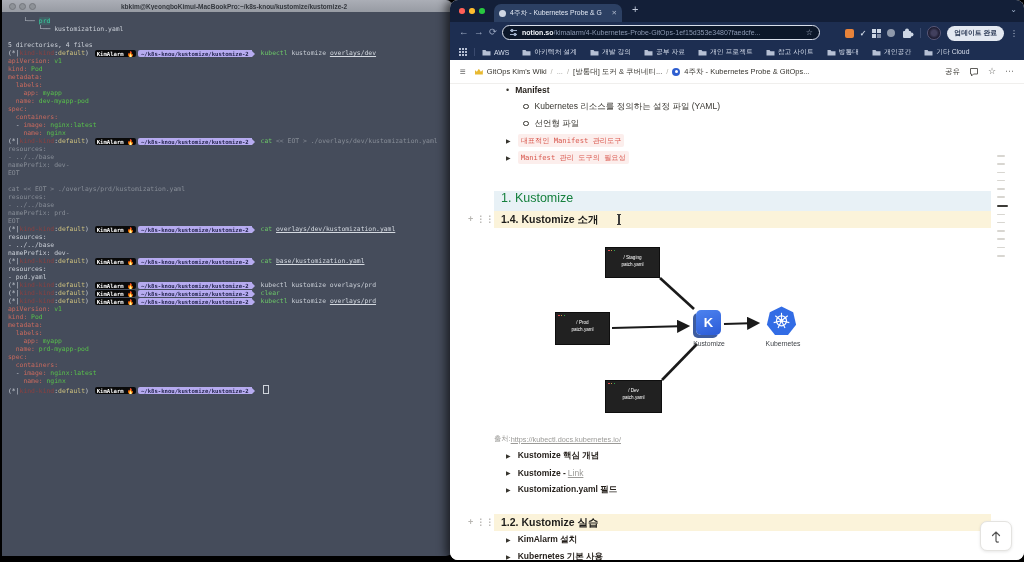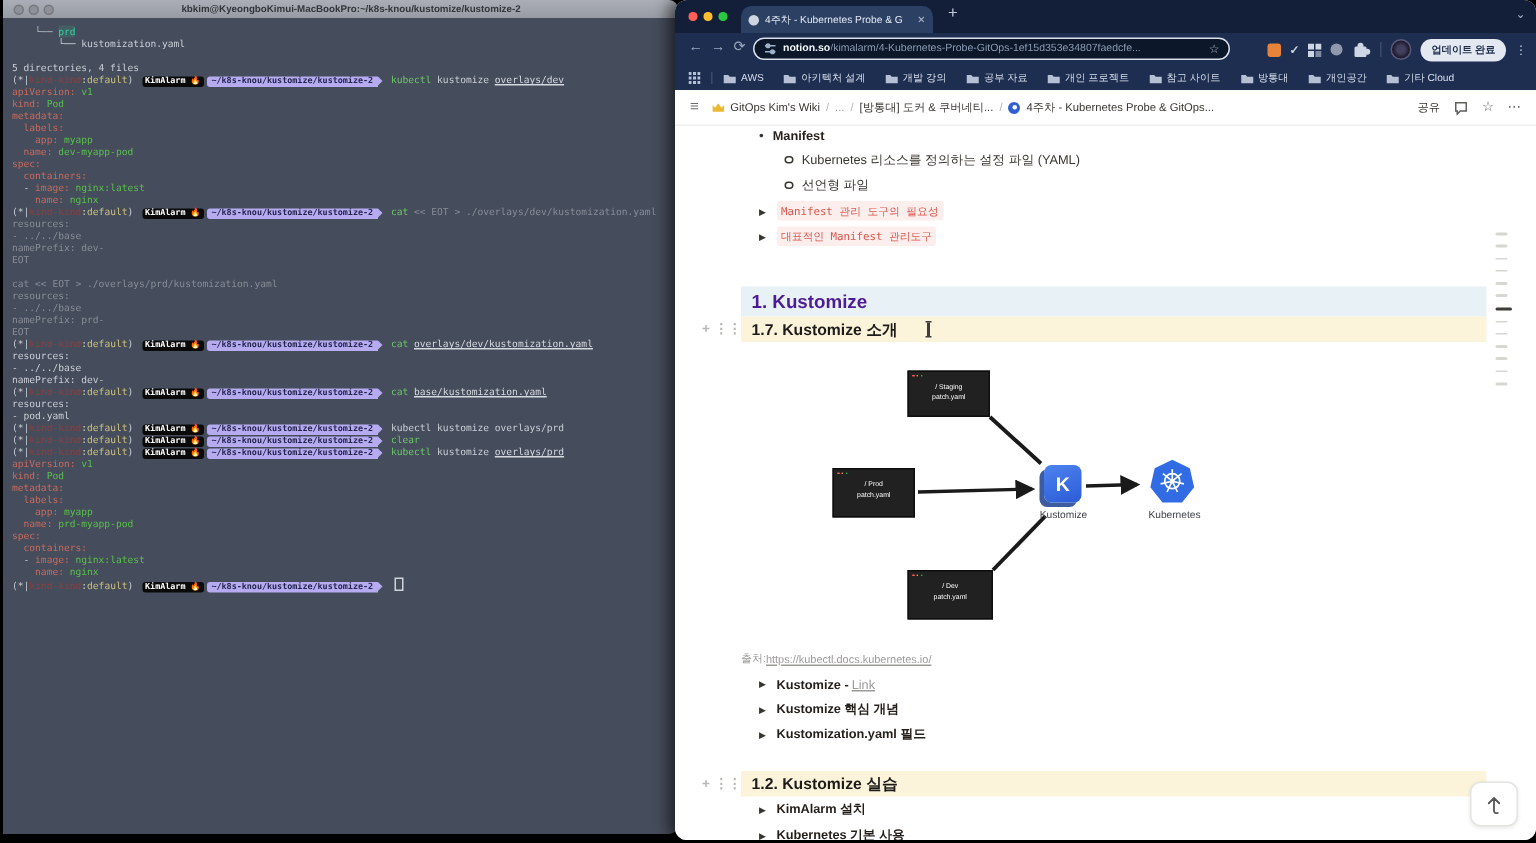--- a/index.html
+++ b/index.html
@@ -61,21 +61,21 @@
   .n-ic{color:#5f5e5b;font-size:9px;line-height:1}
   .n-content{position:absolute;left:44px;top:21px;width:497px}
   .blk-row{display:flex;height:17px;align-items:center;font-size:8.5px;color:#37352f}
   .b1dot{color:#37352f;font-size:9px;margin:0 6px 0 12px}
   .b1text{font-weight:bold;color:#241f1a}
   .b2circ{width:3.5px;height:3.5px;border:1px solid #37352f;border-radius:50%;margin:0 6px 0 29px;flex:none}
   .tg-arrow{color:#37352f;font-size:6px;margin:0 7px 0 12px;flex:none}
   .code-red{font-family:"DejaVu Sans Mono",monospace;font-size:7.2px;color:#d8574d;background:#fceeec;padding:1.5px 3px;border-radius:2px}
   .tg-bold{font-weight:bold;color:#241f1a}
   .tg-link{color:#9b9a97;text-decoration:underline;margin-left:2px}
-  .blk-h2{margin-top:25px;height:20px;background:#e8f1f6;display:flex;align-items:center;padding:0 7px;font-size:12.5px;font-weight:bold;color:#4c1d95;box-sizing:border-box}
+  .blk-h2{margin-top:25px;height:20px;background:#e8f1f6;display:flex;align-items:flex-start;padding:0 7px;font-size:12.5px;font-weight:normal;color:#15803d;box-sizing:border-box}
   .blk-h3{height:17px;background:#fbf3da;display:flex;align-items:center;padding:0 7px;font-size:10.5px;font-weight:bold;color:#1d1c1a;box-sizing:border-box;position:relative}
   .h3-ctl{position:absolute;left:-26px;top:3px;color:#b8b6b2;font-size:9px;display:flex;gap:3px}
   .ibeam{position:relative;width:1.2px;height:9px;background:#3d3d3d;margin-left:20px}
   .ibeam::before,.ibeam::after{content:'';position:absolute;left:-1.5px;width:4.2px;height:1px;background:#3d3d3d}
   .ibeam::before{top:-1px}.ibeam::after{bottom:-1px}
   .blk-diagram{position:relative;height:197px}
   .dg{position:absolute;left:51px;top:0;width:330px;height:197px}
   .dbox{position:absolute;background:#212121;border:1px solid #0e0e0e;color:#fff;text-align:center;font-size:4.6px;line-height:1.6;box-sizing:border-box;padding-top:6px}
   .ddots{position:absolute;top:1.5px;left:2px;display:flex;gap:1.2px}
   .ddot{width:1.6px;height:1.6px;border-radius:50%}
@@ -314,35 +314,35 @@
         <div class="blk-row">
           <span class="b2circ"></span>
           <span>Kubernetes 리소스를 정의하는 설정 파일 (YAML)</span>
         </div>
         <div class="blk-row">
           <span class="b2circ"></span>
           <span>선언형 파일</span>
         </div>
         <div class="blk-row">
           <span class="tg-arrow">▶</span>
+          <span class="code-red">대표적인 Manifest 관리도구</span>
+        </div>
+        <div class="blk-row">
+          <span class="tg-arrow">▶</span>
           <span class="code-red">Manifest 관리 도구의 필요성</span>
-        </div>
-        <div class="blk-row">
-          <span class="tg-arrow">▶</span>
-          <span class="code-red">대표적인 Manifest 관리도구</span>
         </div>
         <div class="blk-h2">
           <span>1. Kustomize</span>
         </div>
         <div class="blk-h3">
           <span class="h3-ctl">
             <span>+</span>
             <span>⋮⋮</span>
           </span>
-          <span>1.7. Kustomize 소개</span>
+          <span>1.4. Kustomize 소개</span>
           <div class="ibeam"></div>
         </div>
         <div class="blk-diagram">
           <div class="dg">
             <svg width="330" height="197" style="position:absolute;left:0;top:0">
               <defs>
                 <marker id="ah" markerWidth="7" markerHeight="7" refX="5" refY="3" orient="auto">
                   <path d="M0,0 L6,3 L0,6 z" fill="#1a1a1a"></path>
                 </marker>
               </defs>
@@ -396,26 +396,26 @@
             </svg>
             <div class="dglabel" style="left:208px;top:112px">Kubernetes</div>
           </div>
         </div>
         <div class="blk-cap">
           <span>출처: </span>
           <a>https://kubectl.docs.kubernetes.io/</a>
         </div>
         <div class="blk-row">
           <span class="tg-arrow">▶</span>
+          <span class="tg-bold">Kustomize 핵심 개념</span>
+        </div>
+        <div class="blk-row">
+          <span class="tg-arrow">▶</span>
           <span class="tg-bold">Kustomize - </span>
           <span class="tg-link">Link</span>
-        </div>
-        <div class="blk-row">
-          <span class="tg-arrow">▶</span>
-          <span class="tg-bold">Kustomize 핵심 개념</span>
         </div>
         <div class="blk-row">
           <span class="tg-arrow">▶</span>
           <span class="tg-bold">Kustomization.yaml 필드</span>
         </div>
         <div class="blk-spacer"></div>
         <div class="blk-h3">
           <span class="h3-ctl">
             <span>+</span>
             <span>⋮⋮</span>

